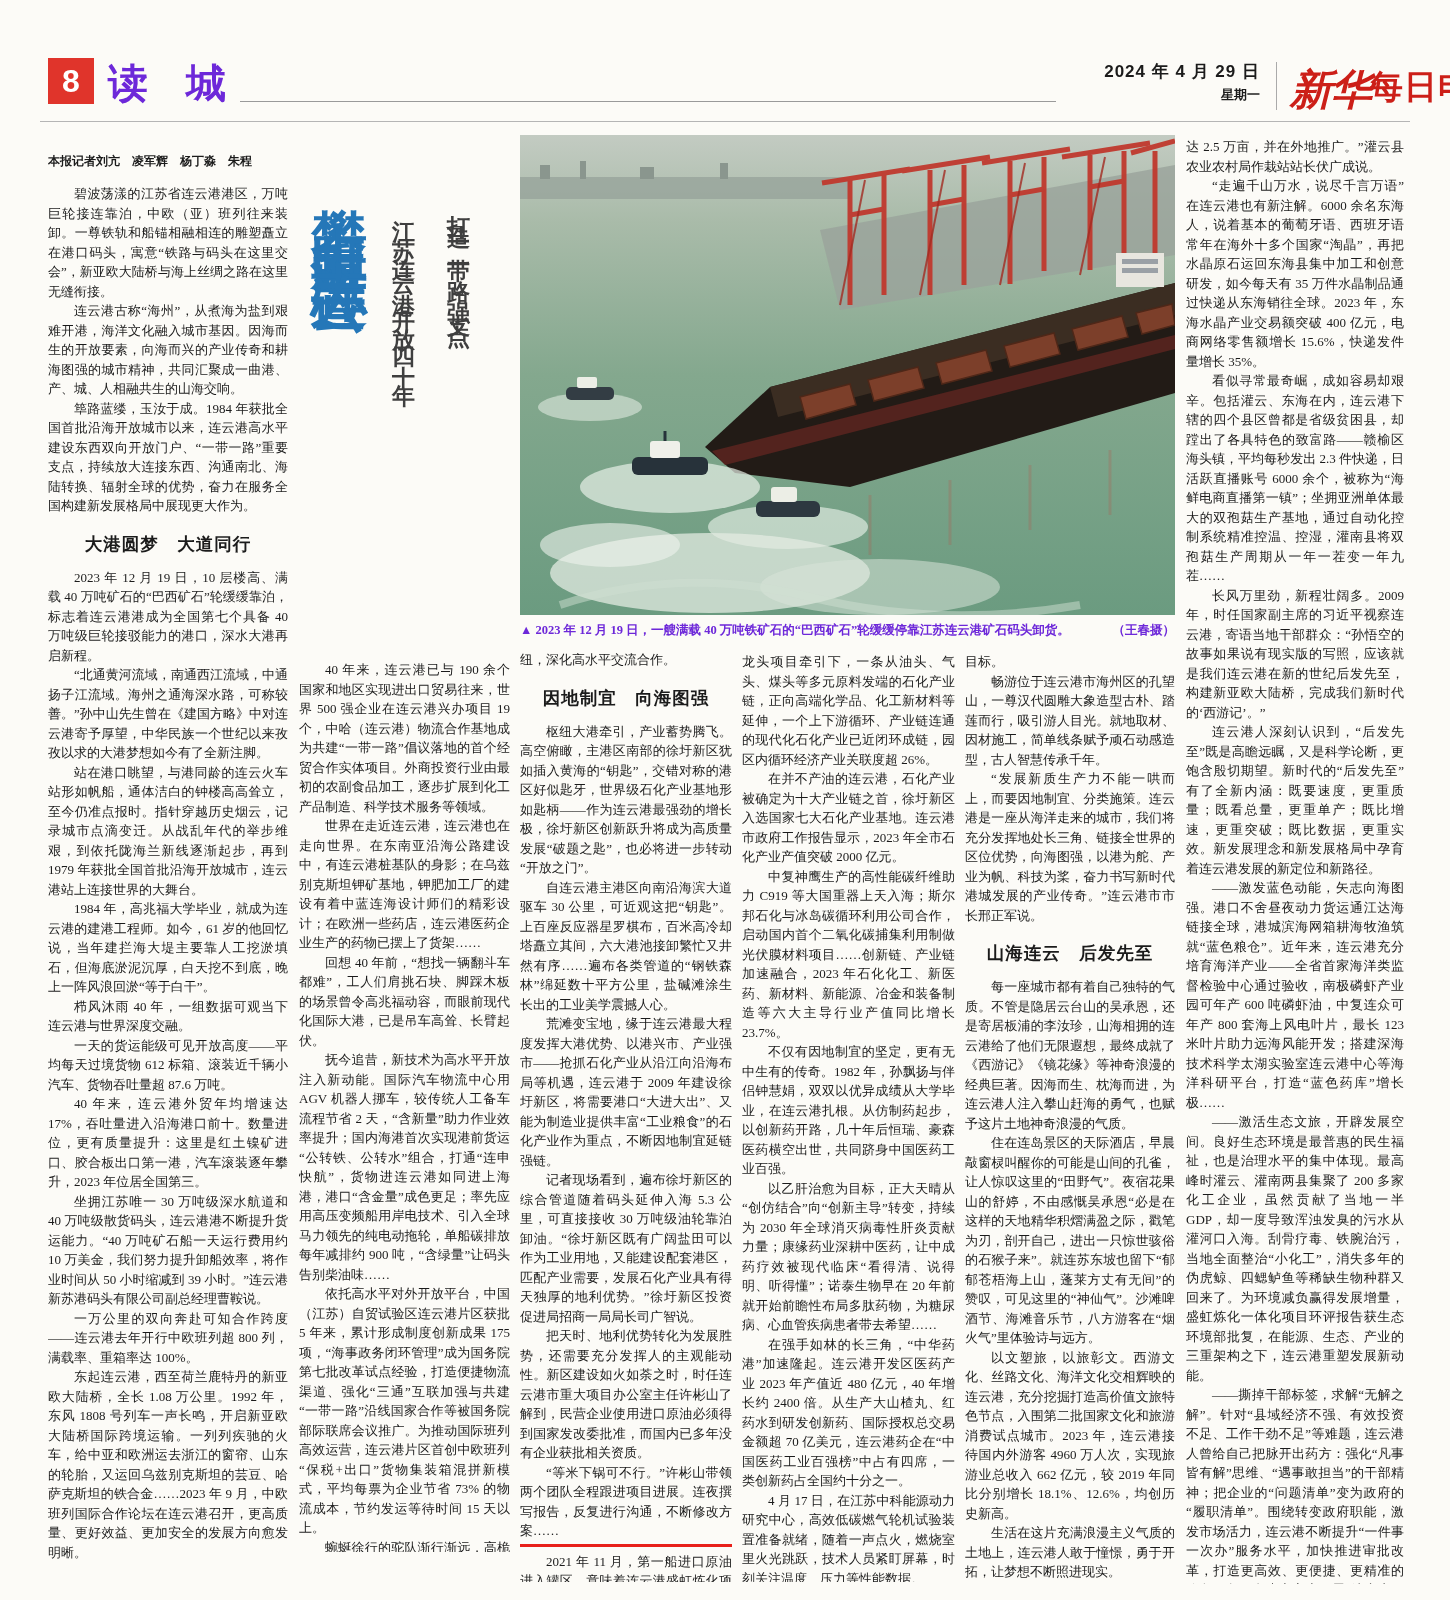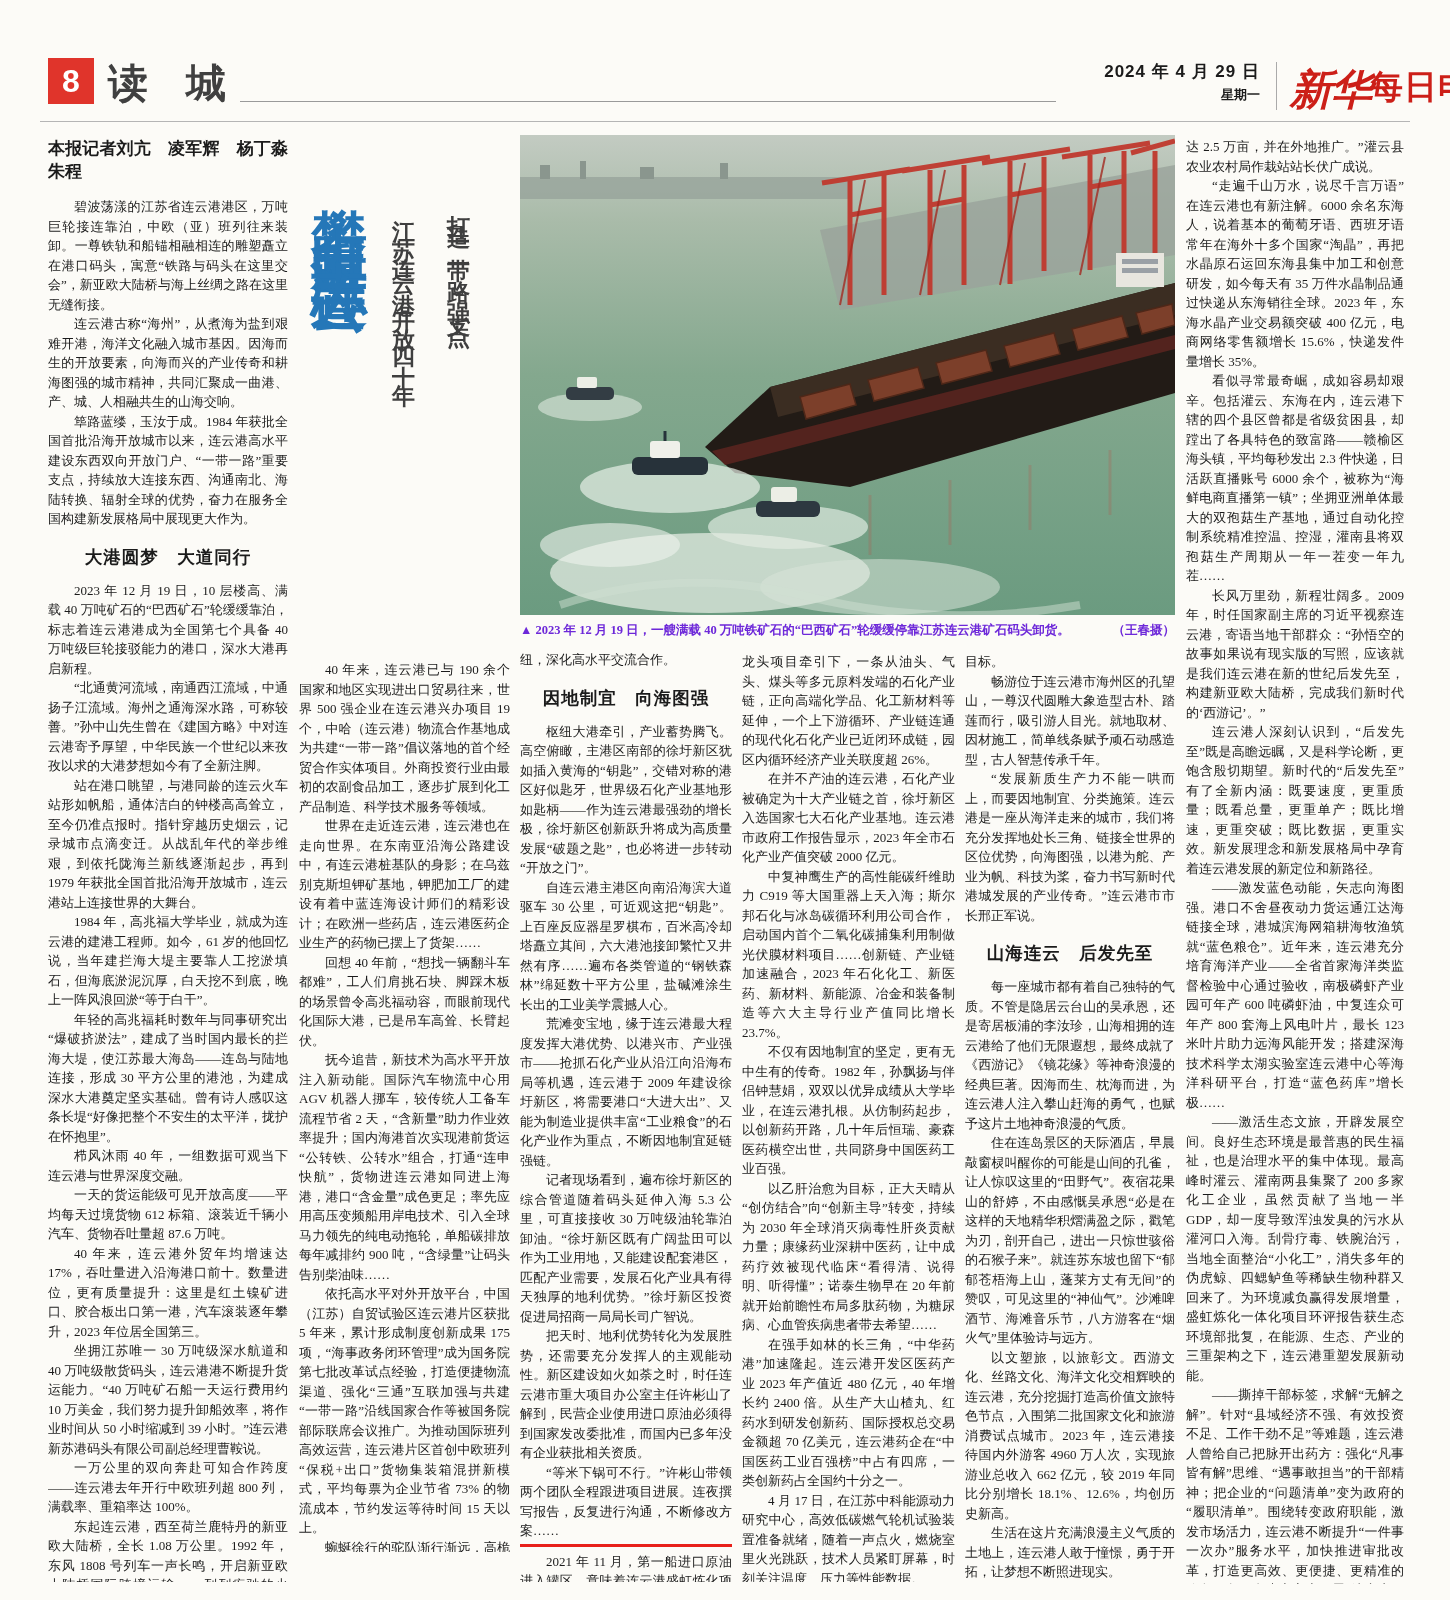--- a/index.html
+++ b/index.html
@@ -2,21 +2,21 @@
 <html lang="zh"><head>
 <meta charset="utf-8">
 <style>
   html,body{margin:0;padding:0;background:#ffffff;}
   .page{position:relative;width:1450px;height:1600px;background:#fcfbf7;overflow:hidden;
         font-family:"Liberation Serif","DejaVu Serif",serif;color:#1b1b1b;}
   
   .pagenum{position:absolute;left:48px;top:58px;width:46px;height:46px;background:#e0342b;
            color:#fff;font-family:"Liberation Sans",sans-serif;font-weight:bold;font-size:32px;
            display:flex;align-items:center;justify-content:center;}
-  .section-title{position:absolute;left:108px;top:56px;color:#404040;font-size:40px;font-weight:bold;
+  .section-title{position:absolute;left:108px;top:56px;color:#6d28d9;font-size:40px;font-weight:bold;
            letter-spacing:14px;font-family:"Liberation Serif",serif;}
   .hdr-line-mid{position:absolute;left:240px;top:101px;width:816px;height:1px;background:#9a9a9a;}
   .hdr-line-full{position:absolute;left:40px;top:121px;width:1370px;height:1px;background:#b5b5b5;}
   .dateblock{position:absolute;left:1060px;top:60px;width:200px;text-align:right;
            font-family:"Liberation Sans",sans-serif;}
   .date1{font-size:17px;font-weight:bold;letter-spacing:1px;}
   .date2{font-size:13px;font-weight:bold;margin-top:3px;}
   .hdr-divider{position:absolute;left:1276px;top:62px;width:1px;height:48px;background:#aaa;}
   .masthead{position:absolute;left:1290px;top:62px;color:#cc1f18;white-space:nowrap;}
   .mh-xh{font-family:"Liberation Serif",serif;font-weight:bold;font-style:italic;font-size:42px;letter-spacing:-2px;}
@@ -33,21 +33,21 @@
       font-family:"Liberation Sans",sans-serif;}
   
   .photo{position:absolute;left:520px;top:135px;width:655px;height:480px;overflow:hidden;background:#9db3a4;}
   .caption{position:absolute;left:520px;top:621px;width:655px;display:flex;justify-content:space-between;
       font-size:12.5px;line-height:18px;color:#6d28d9;font-weight:bold;}
   .caption .credit{white-space:nowrap;}
   
   .col{position:absolute;overflow:hidden;text-align:justify;}
   .col p.body{margin:0;text-indent:2em;font-size:13px;line-height:19.5px;}
   .col p.cont{text-indent:0;}
-  .byline{font-family:"Liberation Sans",sans-serif;font-weight:bold;font-size:17px;margin:0 0 14px 0;}
+  .byline{font-family:"Liberation Sans",sans-serif;font-weight:bold;font-size:12px;margin:16px 0 14px 0;}
   .subhead{font-family:Liberation Sans, sans-serif;font-weight:bold;font-size:17.5px;text-align:center;
       margin:16px 0 12px 0;letter-spacing:1px;}
   .redbox{border:3px solid #e8201a;padding:5px 7px;margin:3px -10px 3px -10px;}
   #col1{left:48px;  top:137px;width:240px;height:1445px;}
   #col2{left:299px; top:660px;width:211px;height:892px;}
   #col3{left:520px; top:650px;width:212px;height:932px;}
   #col4{left:742px; top:652px;width:213px;height:930px;}
   #col5{left:965px; top:652px;width:210px;height:930px;}
   #col6{left:1186px;top:137px;width:218px;height:1447px;}
 </style>
@@ -186,21 +186,20 @@
   <div class="col" id="col1">
       <div class="byline">本报记者刘亢　凌军辉　杨丁淼　朱程</div>
       <p class="body">碧波荡漾的江苏省连云港港区，万吨巨轮接连靠泊，中欧（亚）班列往来装卸。一尊铁轨和船锚相融相连的雕塑矗立在港口码头，寓意“铁路与码头在这里交会”，新亚欧大陆桥与海上丝绸之路在这里无缝衔接。</p>
       <p class="body">连云港古称“海州”，从煮海为盐到艰难开港，海洋文化融入城市基因。因海而生的开放要素，向海而兴的产业传奇和耕海图强的城市精神，共同汇聚成一曲港、产、城、人相融共生的山海交响。</p>
       <p class="body">筚路蓝缕，玉汝于成。1984 年获批全国首批沿海开放城市以来，连云港高水平建设东西双向开放门户、“一带一路”重要支点，持续放大连接东西、沟通南北、海陆转换、辐射全球的优势，奋力在服务全国构建新发展格局中展现更大作为。</p>
       <h3 class="subhead">大港圆梦　大道同行</h3>
       <p class="body">2023 年 12 月 19 日，10 层楼高、满载 40 万吨矿石的“巴西矿石”轮缓缓靠泊，标志着连云港港成为全国第七个具备 40 万吨级巨轮接驳能力的港口，深水大港再启新程。</p>
       <p class="body">“北通黄河流域，南通西江流域，中通扬子江流域。海州之通海深水路，可称较善。”孙中山先生曾在《建国方略》中对连云港寄予厚望，中华民族一个世纪以来孜孜以求的大港梦想如今有了全新注脚。</p>
       <p class="body">站在港口眺望，与港同龄的连云火车站形如帆船，通体洁白的钟楼高高耸立，至今仍准点报时。指针穿越历史烟云，记录城市点滴变迁。从战乱年代的举步维艰，到依托陇海兰新线逐渐起步，再到 1979 年获批全国首批沿海开放城市，连云港站上连接世界的大舞台。</p>
       <p class="body">1984 年，高兆福大学毕业，就成为连云港的建港工程师。如今，61 岁的他回忆说，当年建拦海大堤主要靠人工挖淤填石，但海底淤泥沉厚，白天挖不到底，晚上一阵风浪回淤“等于白干”。</p>
-      <p class="body">年轻的高兆福耗时数年与同事研究出“爆破挤淤法”，建成了当时国内最长的拦海大堤，使江苏最大海岛——连岛与陆地连接，形成 30 平方公里的港池，为建成深水大港奠定坚实基础。曾有诗人感叹这条长堤“好像把整个不安生的太平洋，拢护在怀抱里”。</p>
       <p class="body">栉风沐雨 40 年，一组数据可观当下连云港与世界深度交融。</p>
       <p class="body">一天的货运能级可见开放高度——平均每天过境货物 612 标箱、滚装近千辆小汽车、货物吞吐量超 87.6 万吨。</p>
       <p class="body">40 年来，连云港外贸年均增速达 17%，吞吐量进入沿海港口前十。数量进位，更有质量提升：这里是红土镍矿进口、胶合板出口第一港，汽车滚装逐年攀升，2023 年位居全国第三。</p>
       <p class="body">坐拥江苏唯一 30 万吨级深水航道和 40 万吨级散货码头，连云港港不断提升货运能力。“40 万吨矿石船一天运行费用约 10 万美金，我们努力提升卸船效率，将作业时间从 50 小时缩减到 39 小时。”连云港新苏港码头有限公司副总经理曹鞍说。</p>
       <p class="body">一万公里的双向奔赴可知合作跨度——连云港去年开行中欧班列超 800 列，满载率、重箱率达 100%。</p>
       <p class="body">东起连云港，西至荷兰鹿特丹的新亚欧大陆桥，全长 1.08 万公里。1992 年，东风 1808 号列车一声长鸣，开启新亚欧大陆桥国际跨境运输。一列列疾驰的火车，给中亚和欧洲运去浙江的窗帘、山东的轮胎，又运回乌兹别克斯坦的芸豆、哈萨克斯坦的铁合金……2023 年 9 月，中欧班列国际合作论坛在连云港召开，更高质量、更好效益、更加安全的发展方向愈发明晰。</p>
     </div>
   <div class="col" id="col2">
       <p class="body">40 年来，连云港已与 190 余个国家和地区实现进出口贸易往来，世界 500 强企业在连云港兴办项目 19 个，中哈（连云港）物流合作基地成为共建“一带一路”倡议落地的首个经贸合作实体项目。外商投资行业由最初的农副食品加工，逐步扩展到化工产品制造、科学技术服务等领域。</p>
       <p class="body">世界在走近连云港，连云港也在走向世界。在东南亚沿海公路建设中，有连云港桩基队的身影；在乌兹别克斯坦钾矿基地，钾肥加工厂的建设有着中蓝连海设计师们的精彩设计；在欧洲一些药店，连云港医药企业生产的药物已摆上了货架……</p>

